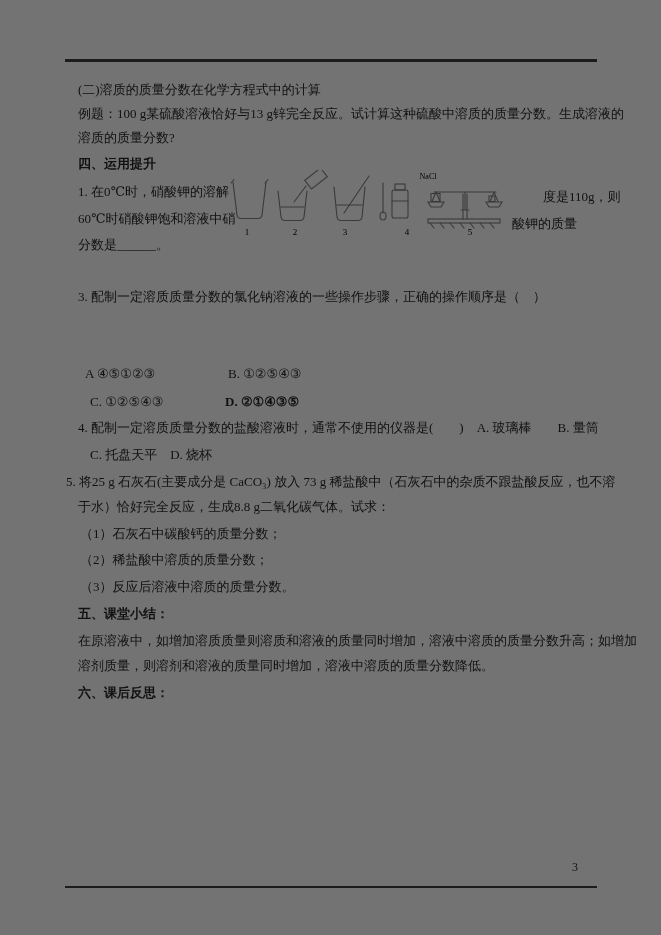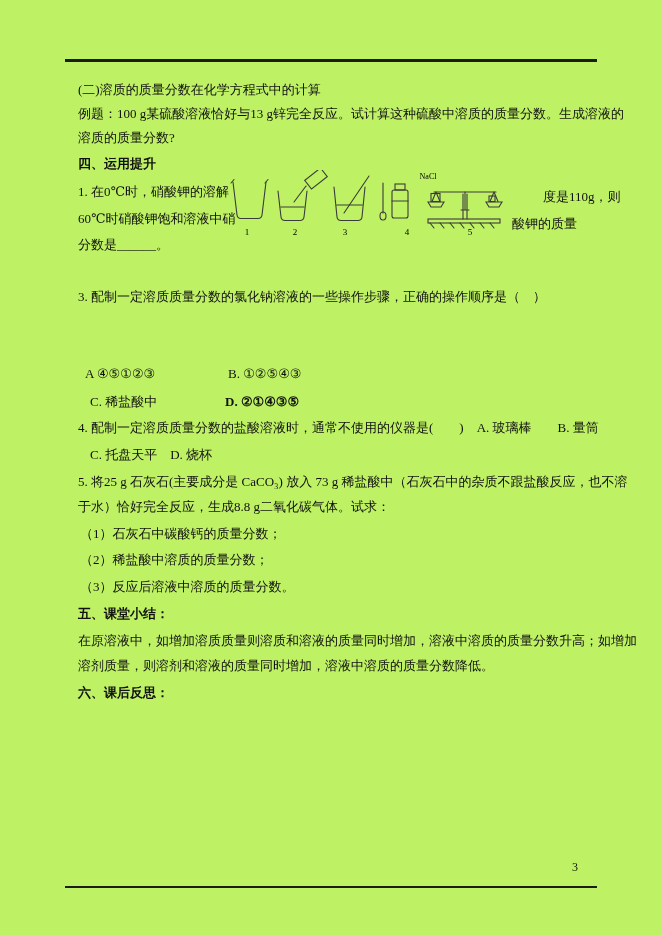--- a/index.html
+++ b/index.html
@@ -1,21 +1,21 @@
 <!DOCTYPE html>
 <html><head>
 <meta charset="utf-8">
 <style>
   * { margin: 0; padding: 0; box-sizing: border-box; }
   html, body { background: #ffffff; }
   .page {
     position: relative;
     width: 661px;
     height: 935px;
-    background: #bef264;
+    background: #737373;
     font-family: "Liberation Serif", "DejaVu Serif", serif;
     color: #000;
     overflow: hidden;
   }
   .rule { position: absolute; background: #1c1c1c; }
   .line {
     position: absolute;
     font-size: 13px;
     line-height: 18px;
     white-space: nowrap;
@@ -95,27 +95,27 @@
       <text x="185" y="65">4</text>
       <text x="248" y="65">5</text>
     </g>
   </svg>
 
 
   <div class="line" style="left:78px; top:288px;">3. 配制一定溶质质量分数的氯化钠溶液的一些操作步骤，正确的操作顺序是（　）</div>
 
   <div class="line" style="left:85px; top:365px;">A ④⑤①②③</div>
   <div class="line" style="left:228px; top:365px;">B. ①②⑤④③</div>
-  <div class="line" style="left:90px; top:393px;">C. 稀盐酸中</div>
+  <div class="line" style="left:90px; top:393px;">C. ①②⑤④③</div>
   <div class="line" style="left:225px; top:393px;font-weight:bold;">D. ②①④③⑤</div>
 
   <div class="line" style="left:78px; top:419px;font-family:Liberation Serif, serif;">4. 配制一定溶质质量分数的盐酸溶液时，通常不使用的仪器是(　　)　A. 玻璃棒　　B. 量筒</div>
   <div class="line" style="left:90px; top:446px;">C. 托盘天平　D. 烧杯</div>
 
-  <div class="line" style="left:78px; top:473px;">5. 将25 g 石灰石(主要成分是 CaCO₃) 放入 73 g 稀盐酸中（石灰石中的杂质不跟盐酸反应，也不溶</div>
+  <div class="line" style="left:66px; top:473px;">5. 将25 g 石灰石(主要成分是 CaCO₃) 放入 73 g 稀盐酸中（石灰石中的杂质不跟盐酸反应，也不溶</div>
   <div class="line" style="left:78px; top:498px;">于水）恰好完全反应，生成8.8 g二氧化碳气体。试求：</div>
   <div class="line" style="left:80px; top:525px;">（1）石灰石中碳酸钙的质量分数；</div>
   <div class="line" style="left:80px; top:551px;">（2）稀盐酸中溶质的质量分数；</div>
   <div class="line" style="left:80px; top:578px;">（3）反应后溶液中溶质的质量分数。</div>
 
   <div class="line bold" style="left:78px; top:605px;">五、课堂小结：</div>
   <div class="line" style="left:78px; top:657px;">溶剂质量，则溶剂和溶液的质量同时增加，溶液中溶质的质量分数降低。</div>
   <div class="line" style="left:78px; top:632px;">在原溶液中，如增加溶质质量则溶质和溶液的质量同时增加，溶液中溶质的质量分数升高；如增加</div>
 
   <div class="line bold" style="left:78px; top:684px;">六、课后反思：</div>

